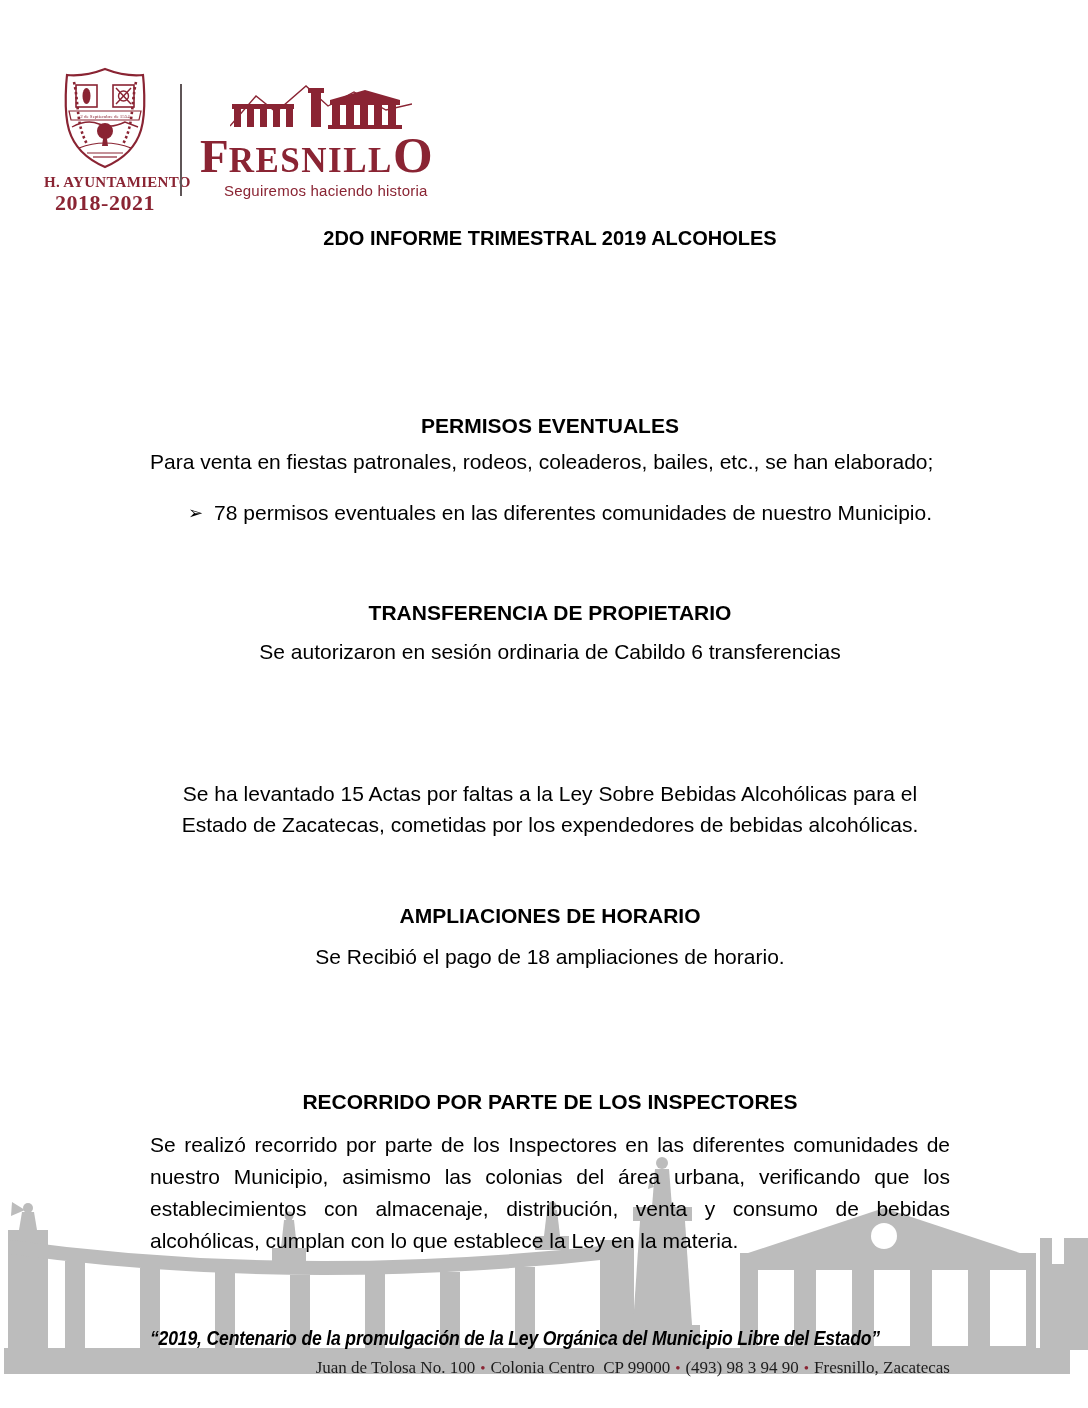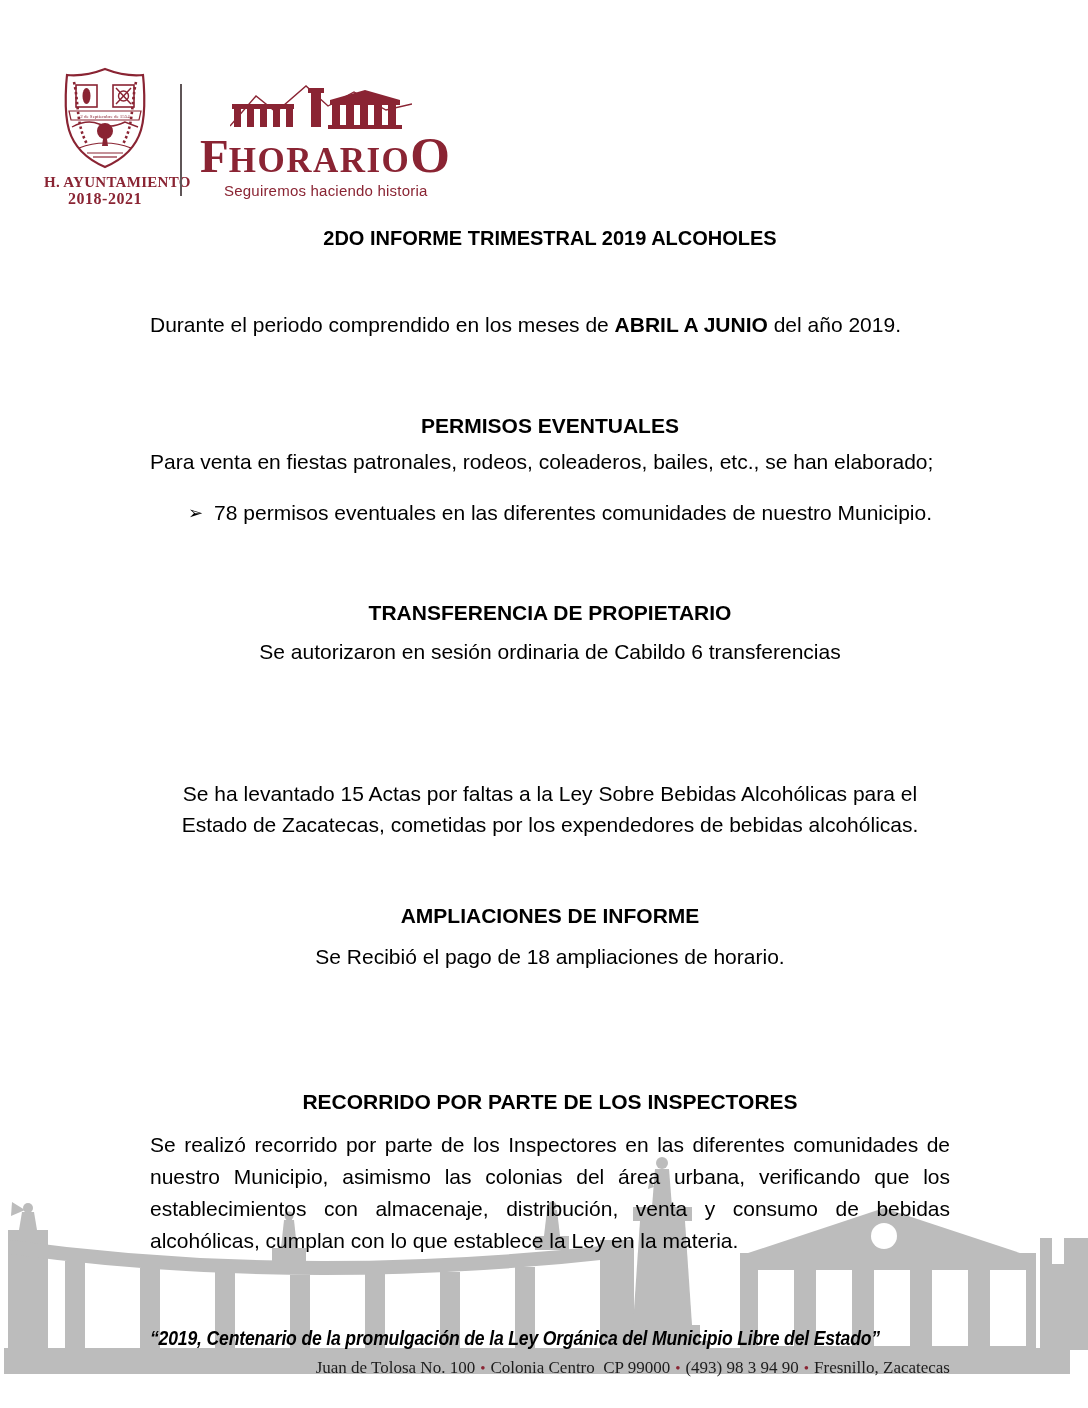--- a/index.html
+++ b/index.html
@@ -12,21 +12,21 @@
   .page{
     position:relative;width:1088px;height:1408px;background:#fff;
     margin:0 auto;overflow:hidden;color:var(--ink);
   }
   
   .seal{position:absolute;left:44px;top:66px;width:122px;text-align:center;z-index:2;}
   .seal svg{display:block;margin:0 auto;}
   .seal-org{font-family:"Liberation Serif",serif;font-weight:700;color:var(--maroon);
     font-size:15px;letter-spacing:.3px;margin-top:4px;white-space:nowrap;}
   .seal-term{font-family:"Liberation Serif",serif;font-weight:700;color:var(--maroon);
-    font-size:16px;letter-spacing:.5px;line-height:1.05;}
+    font-size:22px;letter-spacing:.5px;line-height:1.05;}
   .hdr-divider{position:absolute;left:180px;top:84px;width:2px;height:112px;background:#5f5557;z-index:2;}
   .logo{position:absolute;left:200px;top:82px;width:240px;z-index:2;}
   .logo-monument{display:block;margin-left:30px;}
   .logo-word{font-family:"Liberation Serif",serif;color:var(--maroon);white-space:nowrap;
     line-height:1;margin-top:-2px;}
   .lw-f{font-size:47px;font-weight:700;}
   .lw-mid{font-size:35px;font-weight:700;letter-spacing:1.5px;}
   .lw-o{font-size:51px;font-weight:700;}
   .logo-tagline{font-size:15.5px;color:var(--maroon);margin-left:24px;margin-top:1px;
     letter-spacing:.2px;transform:scaleX(.97);transform-origin:left;}
@@ -103,41 +103,40 @@
       <rect class="fill-m" x="81" y="11" width="10" height="34"></rect>
       <polygon class="fill-m" points="100,18 135,8 170,18 170,23 100,23"></polygon>
       <rect class="fill-m" x="102" y="23" width="8" height="20"></rect>
       <rect class="fill-m" x="116" y="23" width="8" height="20"></rect>
       <rect class="fill-m" x="130" y="23" width="8" height="20"></rect>
       <rect class="fill-m" x="144" y="23" width="8" height="20"></rect>
       <rect class="fill-m" x="158" y="23" width="8" height="20"></rect>
       <rect class="fill-m" x="98" y="43" width="74" height="4"></rect>
     </svg>
     <div class="logo-word">
-      <span class="lw-f">F</span><span class="lw-mid">HORARIO</span><span class="lw-o">O</span>
+      <span class="lw-f">F</span><span class="lw-mid">RESNILL</span><span class="lw-o">O</span>
     </div>
     <div class="logo-tagline">Seguiremos haciendo historia</div>
   </div>
 
   <h1 class="title">2DO INFORME TRIMESTRAL 2019 ALCOHOLES</h1>
 
-  <p class="intro"><span>Durante el periodo comprendido en los meses de </span><b>ABRIL A JUNIO</b><span> del año 2019.</span></p>
 
   <h2 class="h h-0">PERMISOS EVENTUALES</h2>
   <p class="p p-0">Para venta en fiestas patronales, rodeos, coleaderos, bailes, etc., se han elaborado;</p>
   <div class="bullet-line">
     <span class="bullet-marker">➢</span><span>78 permisos eventuales en las diferentes comunidades de nuestro Municipio.</span>
   </div>
 
   <h2 class="h h-1">TRANSFERENCIA DE PROPIETARIO</h2>
   <p class="p p-1">Se autorizaron en sesión ordinaria de Cabildo 6 transferencias</p>
 
   <p class="p p-2">Se ha levantado 15 Actas por faltas a la Ley Sobre Bebidas Alcohólicas para el Estado de Zacatecas, cometidas por los expendedores de bebidas alcohólicas.</p>
 
-  <h2 class="h h-3">AMPLIACIONES DE INFORME</h2>
+  <h2 class="h h-3">AMPLIACIONES DE HORARIO</h2>
   <p class="p p-3">Se Recibió el pago de 18 ampliaciones de horario.</p>
 
   <h2 class="h h-4">RECORRIDO POR PARTE DE LOS INSPECTORES</h2>
   <p class="p p-4">Se realizó recorrido por parte de los Inspectores en las diferentes comunidades de nuestro Municipio, asimismo las colonias del área urbana, verificando que los establecimientos con almacenaje, distribución, venta y consumo de bebidas alcohólicas, cumplan con lo que establece la Ley en la materia.</p>
 
   <svg class="monument-bg" width="1088" height="235" viewBox="0 0 1088 235">
 
     <rect class="fill-g" x="4" y="208" width="1066" height="26"></rect>
 
     <rect class="fill-g" x="8" y="90" width="40" height="135"></rect>

